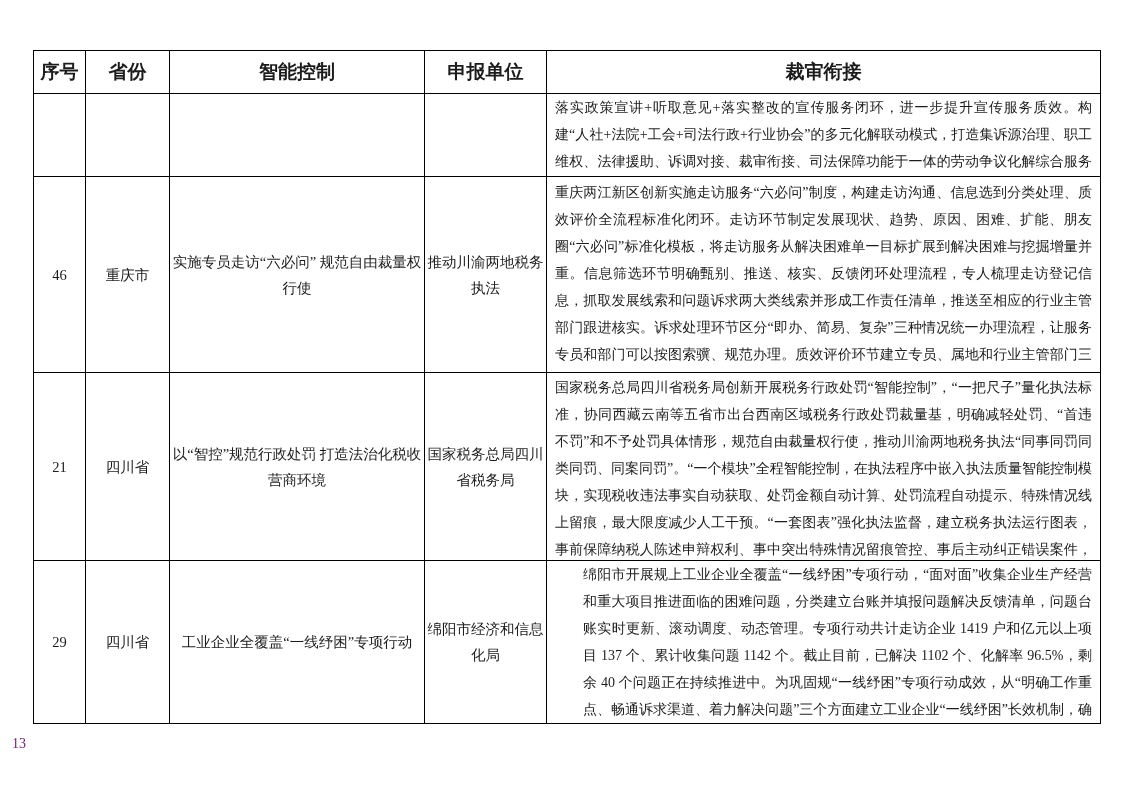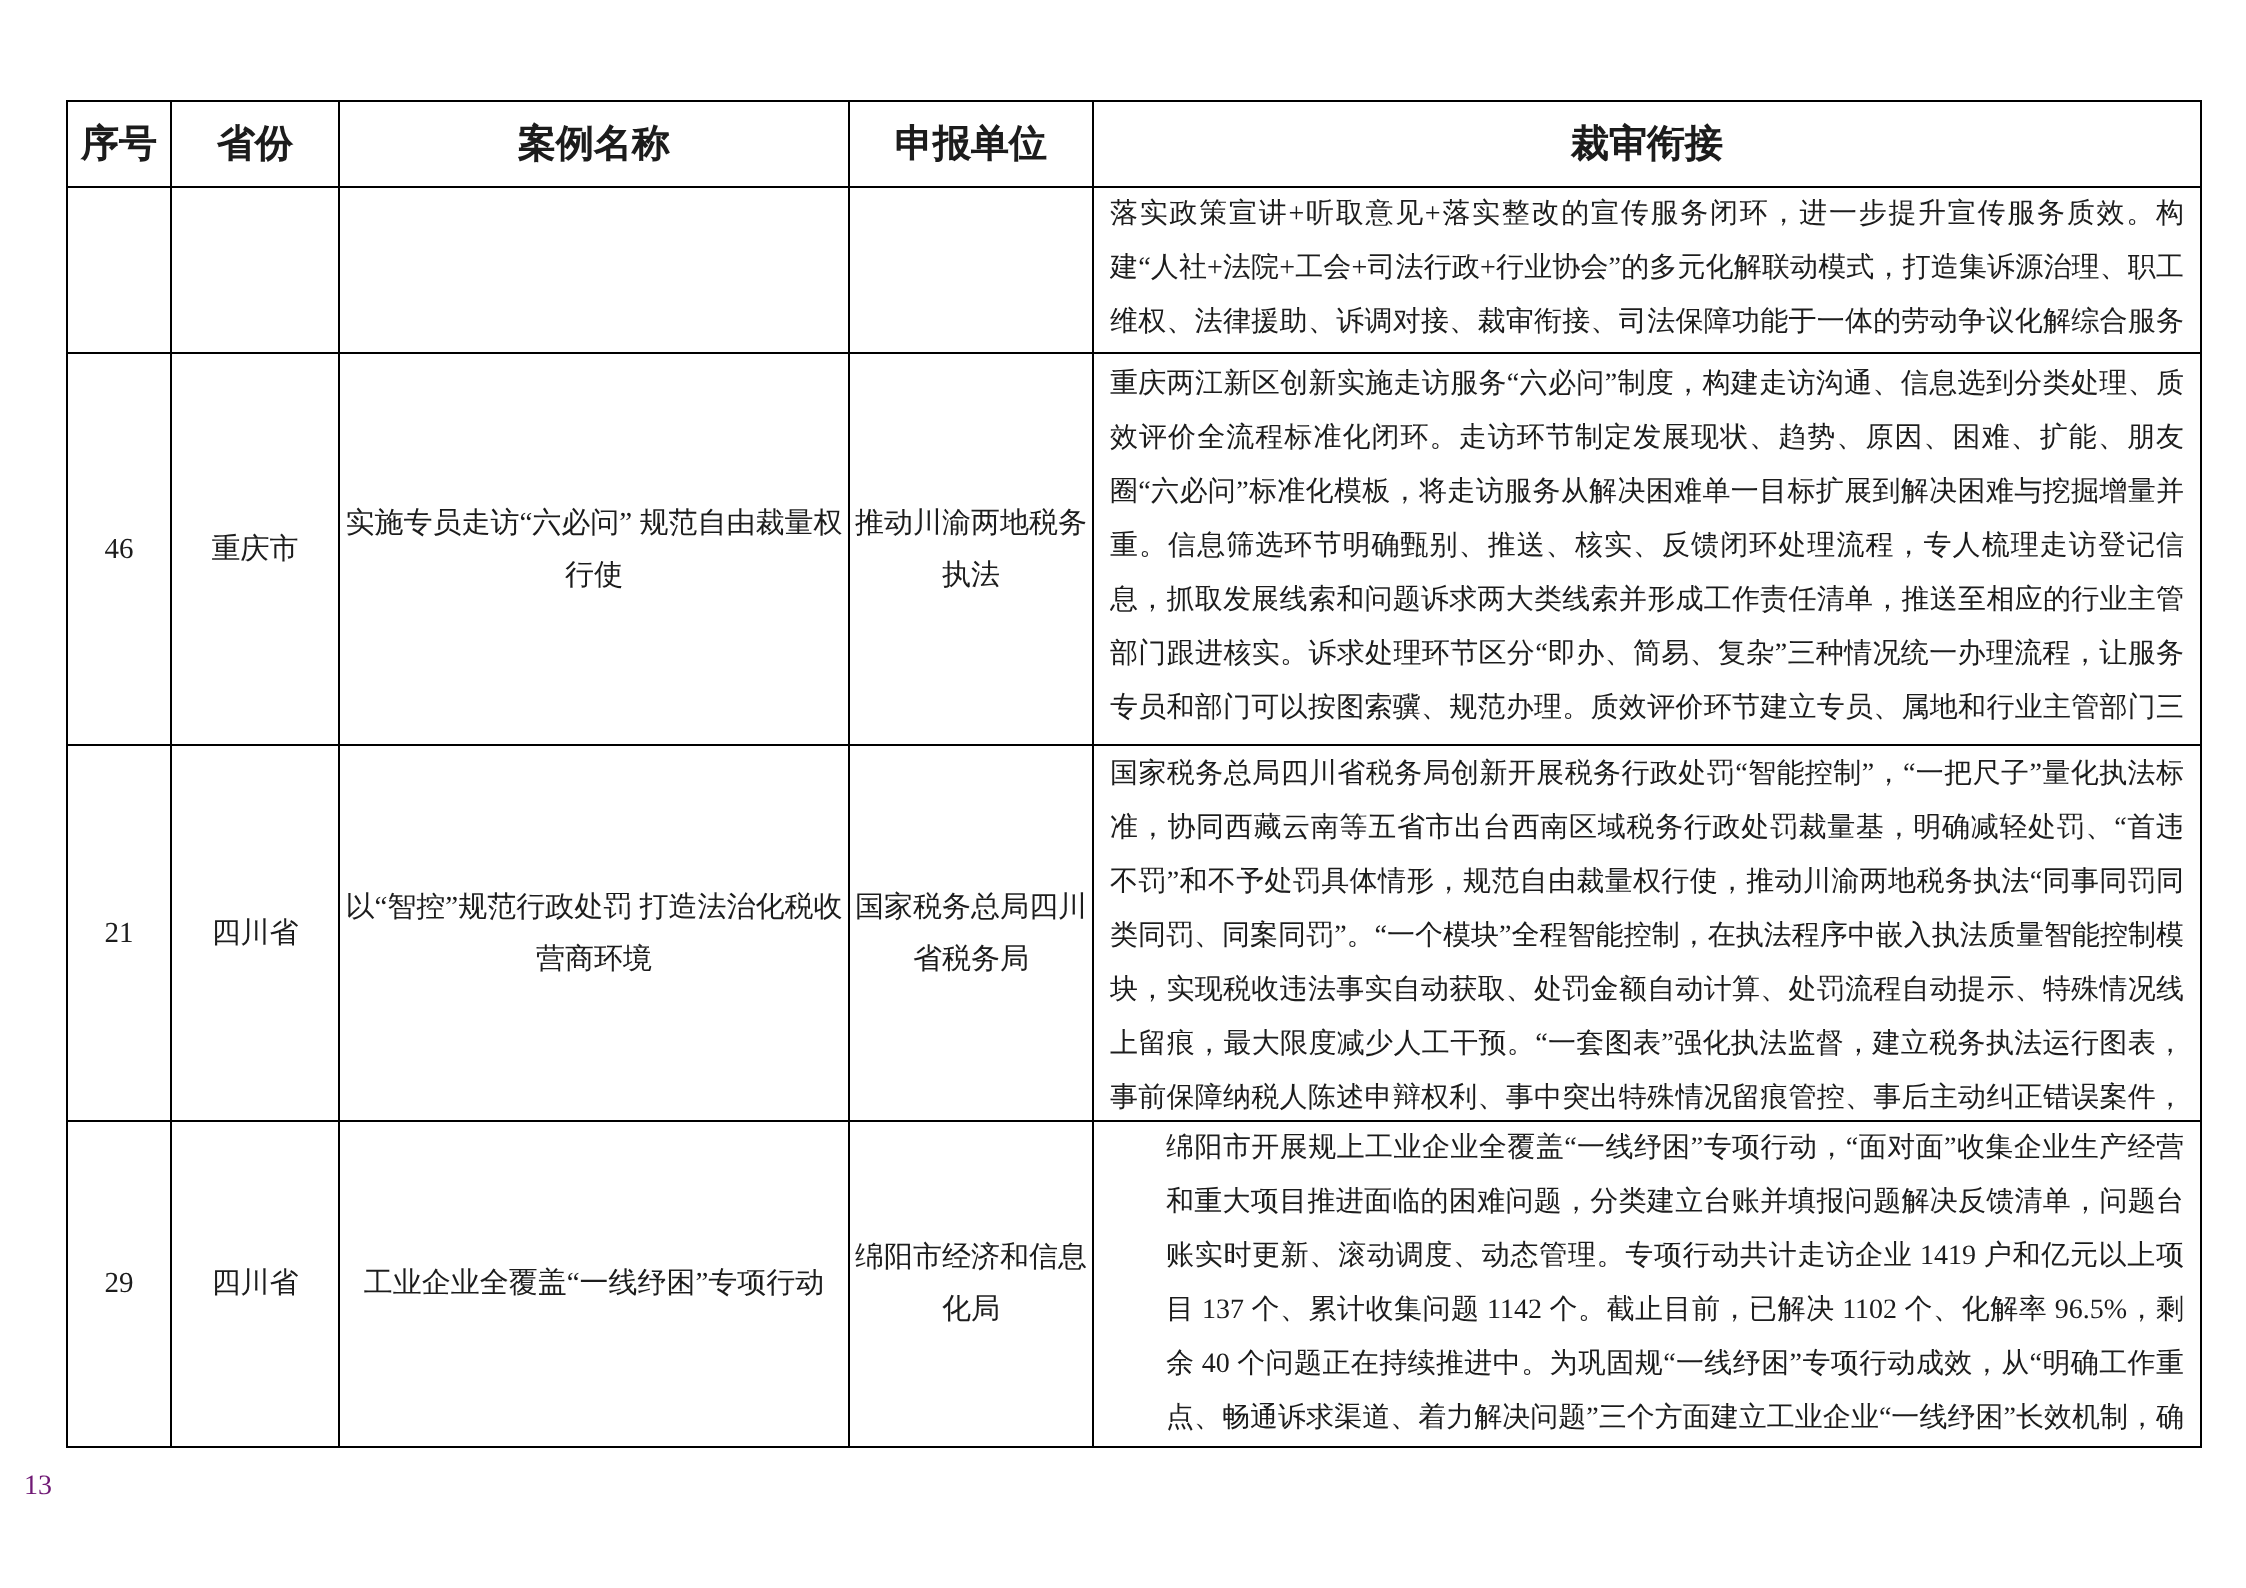--- a/index.html
+++ b/index.html
@@ -90,21 +90,21 @@
       <col class="c1">
         <col class="c2">
         <col class="c3">
         <col class="c4">
         <col class="c5">
     </colgroup>
     <thead>
       <tr>
         <th>序号</th>
         <th>省份</th>
-        <th>案例名称</th>
+        <th>智能控制</th>
         <th>申报单位</th>
         <th>裁审衔接</th>
       </tr>
     </thead>
     <tbody>
       <tr class="row-partial">
         <td class="c-seq"></td>
         <td class="c-prov"></td>
         <td class="c-name"></td>
         <td class="c-unit"></td>

